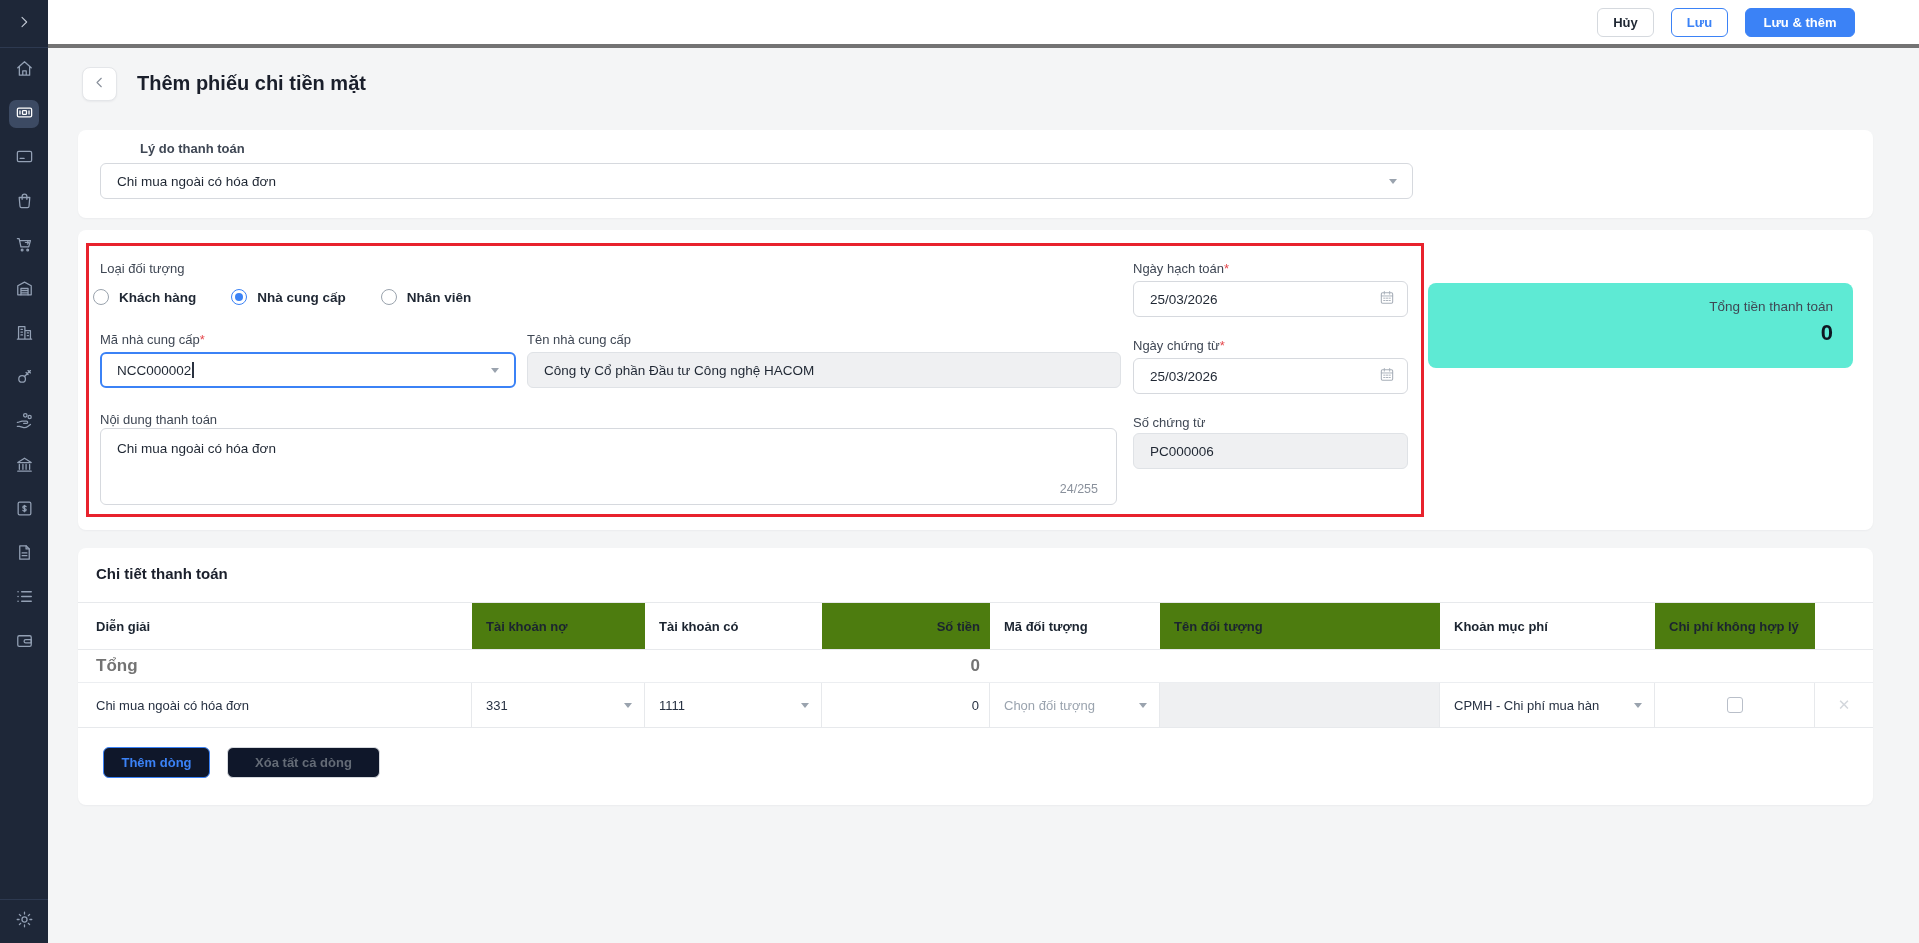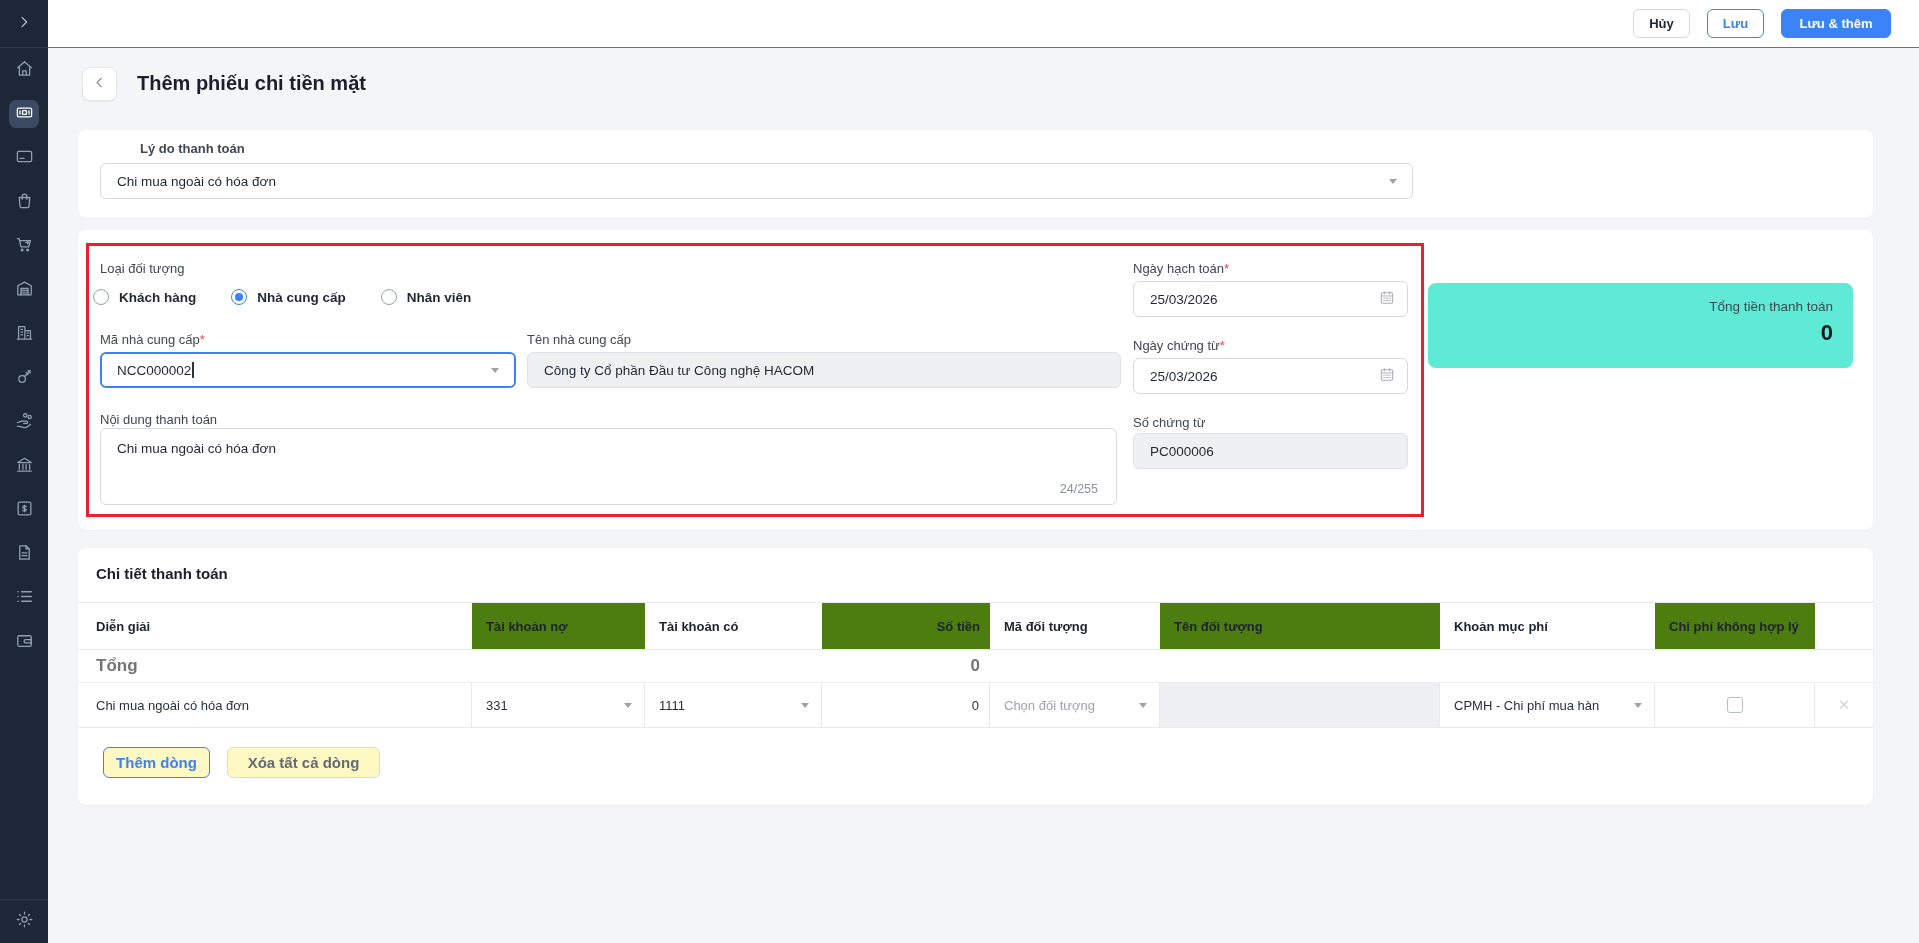--- a/index.html
+++ b/index.html
@@ -13,21 +13,21 @@
   .expand-btn { position:absolute; left:11px; top:11px; width:26px; height:26px; display:flex; align-items:center; justify-content:center; cursor:pointer; }
   .sb-icons { position:absolute; left:0; top:56px; width:48px; display:flex; flex-direction:column; align-items:center; gap:16px; }
   .sb-item { width:30px; height:28px; display:flex; align-items:center; justify-content:center; border-radius:7px; cursor:pointer; }
   .sb-item.active { background:#3c4a63; }
   .sb-item svg { stroke:#93a0b4; }
   .sb-item.active svg { stroke:#ffffff; }
   .sb-bottom { position:absolute; left:0; bottom:0; width:48px; height:44px; border-top:1px solid #2d3950; display:flex; align-items:center; justify-content:center; }
   svg.ic { fill:none; stroke-width:1.6; stroke-linecap:round; stroke-linejoin:round; }
 
   
-  .topbar { position:absolute; left:48px; top:0; width:1871px; height:48px; background:#ffffff; border-bottom:1px solid #737373; display:flex; align-items:center; justify-content:flex-end; padding-right:28px; gap:17px; z-index:9; }
+  .topbar { position:absolute; left:48px; top:0; width:1871px; height:48px; background:#ffffff; border-bottom:4px solid #737373; display:flex; align-items:center; justify-content:flex-end; padding-right:64px; gap:17px; z-index:9; }
   .btn { height:29px; border-radius:6px; font-size:13px; font-weight:bold; display:flex; align-items:center; justify-content:center; cursor:pointer; background:#fff; }
   .btn-cancel { width:57px; border:1px solid #d5d9de; color:#1f2733; }
   .btn-save { width:57px; border:1px solid #3b82f6; color:#3b82f6; }
   .btn-save-add { width:110px; border:1px solid #3b82f6; background:#3b82f6; color:#ffffff; }
 
   
   .back-btn { position:absolute; left:82px; top:67px; width:35px; height:34px; background:#fff; border:1px solid #e4e6e9; border-radius:8px; box-shadow:0 1px 2px rgba(16,24,40,.05); display:flex; align-items:center; justify-content:center; cursor:pointer; }
   .page-title { position:absolute; left:137px; top:72px; font-size:20px; font-weight:bold; color:#1a1f2b; }
 
   
@@ -76,21 +76,21 @@
   .td { font-size:13px; color:#273142; display:flex; align-items:center; padding:0 14px; position:relative; border-right:1px solid #e7e9ec; }
   .td:last-child { border-right:none; }
   .td.first { padding-left:18px; }
   .td.num { justify-content:flex-end; padding-right:10px; }
   .td .chev { right:12px; }
   .td.placeholder { color:#9aa3ae; }
   .td.disabled-cell { background:#eff0f2; }
   .checkbox { width:16px; height:16px; border:1.5px solid #b9bfc9; border-radius:3px; background:#fff; margin:0 auto; cursor:pointer; }
   .del-x { font-size:15px; color:#d3d7dc; margin:0 auto; cursor:pointer; }
   .btn-row { position:absolute; left:25px; top:199px; display:flex; gap:17px; }
-  .btn2 { height:31px; border-radius:6px; background:#fef9c3; font-size:15px; font-weight:bold; display:flex; align-items:center; justify-content:center; cursor:pointer; }
+  .btn2 { height:31px; border-radius:6px; background:#0f172a; font-size:13px; font-weight:bold; display:flex; align-items:center; justify-content:center; cursor:pointer; }
   .btn-add { width:107px; border:1px solid #3b82f6; color:#3b82f6; }
   .btn-clear { width:153px; border:1px solid #d6d9de; color:#646b76; }
 </style>
 </head>
 <body>
 
 <div class="screen">
 
   <div class="sidebar">
     <div class="sb-top">

